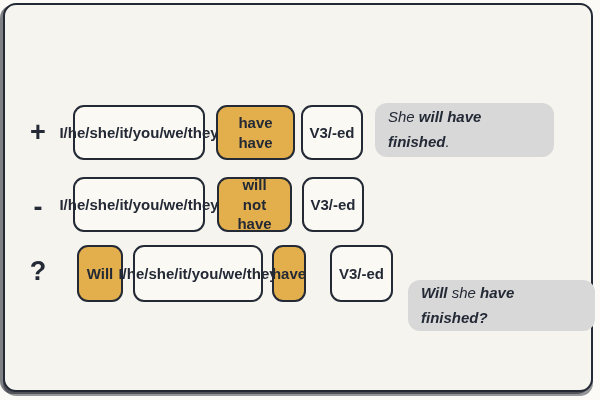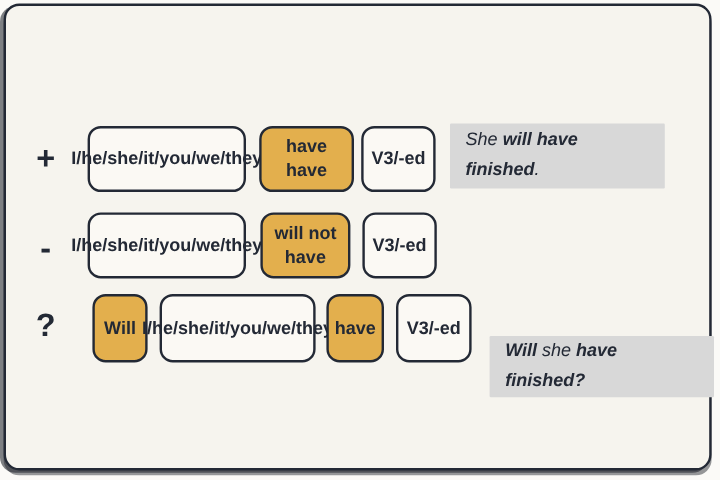--- a/index.html
+++ b/index.html
@@ -45,21 +45,21 @@
     justify-content: center;
     text-align: center;
     padding: 0 6px;
   }
   .chip--accent { background: var(--accent, #e3af4d); }
   .chip--nowrap { white-space: nowrap; padding: 0 3px; }
   .example {
     position: absolute;
     box-sizing: border-box;
     background: var(--example-bg, #d8d8d8);
-    border-radius: 1px;
+    border-radius: 12px;
     color: var(--ink, #232935);
     font-style: italic;
     font-size: 15px;
     line-height: 1.65;
     display: flex;
     align-items: center;
     padding: 0 13px;
   }
   .example .txt { display: inline; }
   .example .b { font-weight: 700; }
@@ -72,25 +72,25 @@
   <div class="sym" style="left:18px; top:114px;">+</div>
   <div class="chip" style="left:68px; top:100px; width:132px; height:55px;">I/he/she/it/you/we/they</div>
   <div class="chip chip--accent" style="left:211px; top:100px; width:79px; height:55px; padding:0 10px;">have have</div>
   <div class="chip chip--nowrap" style="left:296px; top:100px; width:62px; height:55px;">V3/-ed</div>
   <div class="example" style="left:370px; top:98px; width:179px; height:54px;">
     <span class="txt"><span class="txt">She </span><span class="txt b">will have finished</span><span class="txt">.</span></span>
   </div>
 
   <div class="sym" style="left:18px; top:189px;">-</div>
   <div class="chip" style="left:68px; top:172px; width:132px; height:55px;">I/he/she/it/you/we/they</div>
-  <div class="chip chip--accent" style="left:212px; top:172px; width:75px; height:55px; padding:0 6px;">will not have</div>
+  <div class="chip chip--accent" style="left:212px; top:172px; width:75px; height:55px; padding:0 16px;">will not have</div>
   <div class="chip chip--nowrap" style="left:297px; top:172px; width:62px; height:55px;">V3/-ed</div>
 
   <div class="sym" style="left:18px; top:253px;">?</div>
   <div class="chip chip--accent chip--nowrap" style="left:72px; top:240px; width:46px; height:57px;">Will</div>
   <div class="chip" style="left:128px; top:240px; width:130px; height:57px;">I/he/she/it/you/we/they</div>
-  <div class="chip chip--accent chip--nowrap" style="left:267px; top:240px; width:48px; height:57px;">have</div>
+  <div class="chip chip--accent chip--nowrap" style="left:267px; top:240px; width:34px; height:57px;">have</div>
   <div class="chip chip--nowrap" style="left:325px; top:240px; width:63px; height:57px;">V3/-ed</div>
   <div class="example" style="left:403px; top:245px; width:187px; height:51px;margin-top:30px;">
     <span class="txt"><span class="txt b">Will</span><span class="txt"> she </span><span class="txt b">have finished?</span></span>
   </div>
 
 </div>
 
 </body></html>

